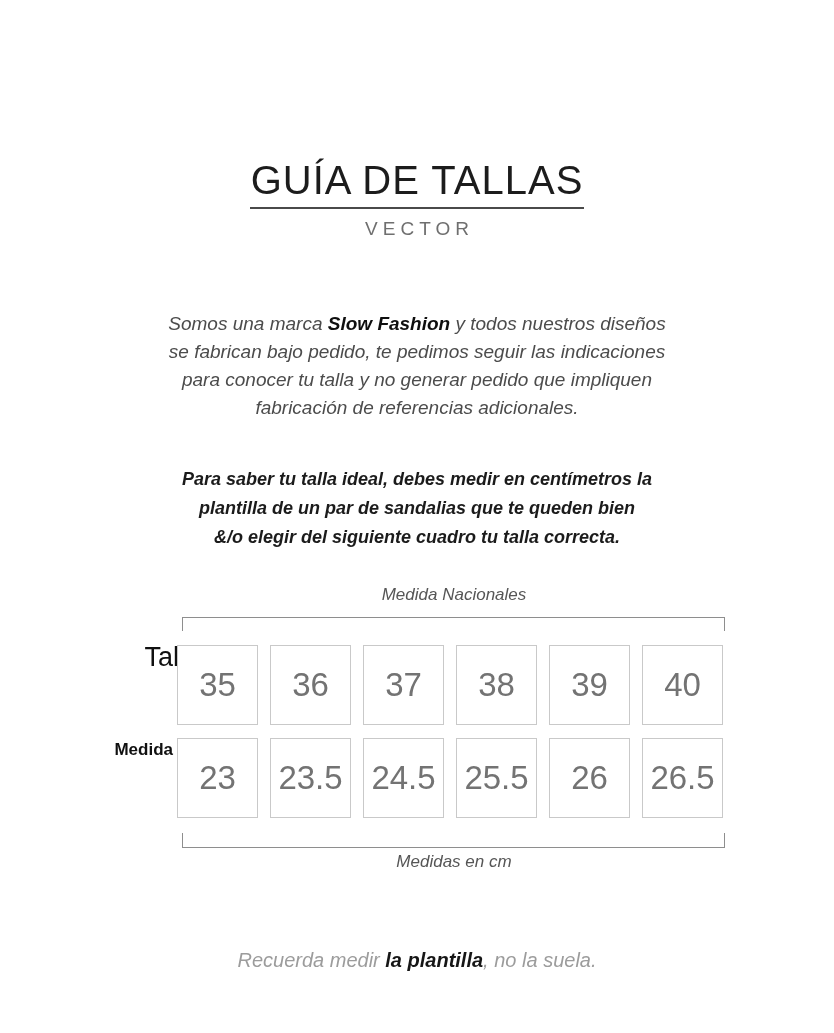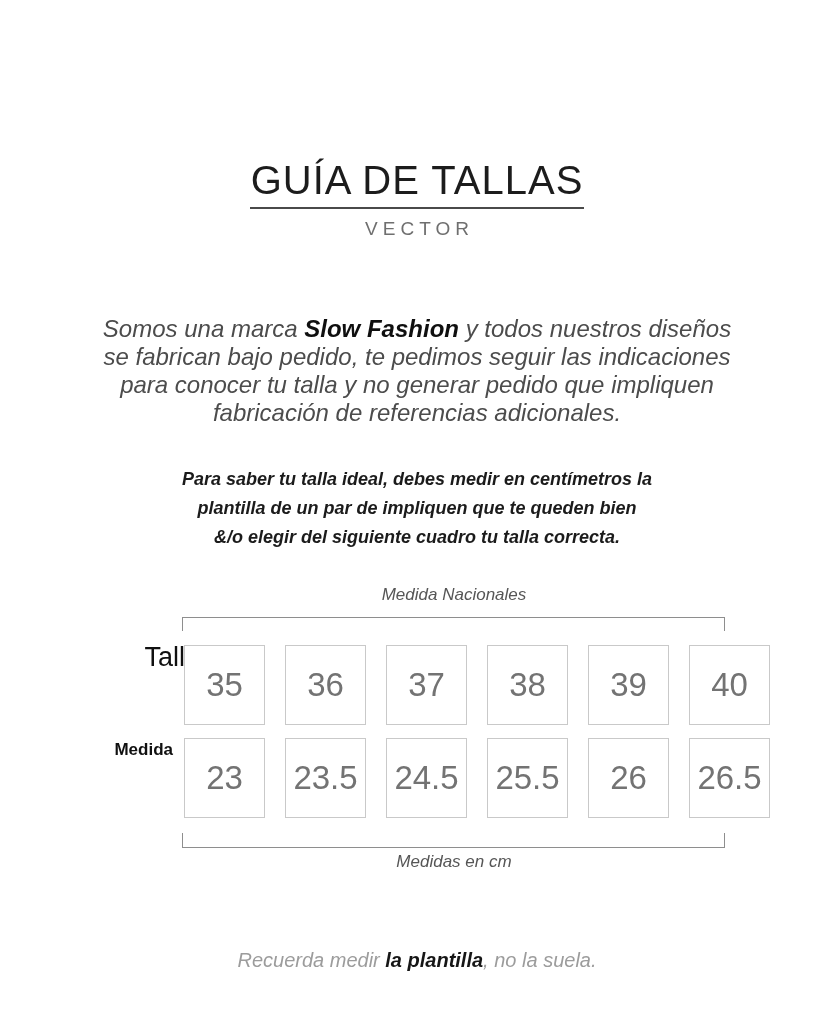--- a/index.html
+++ b/index.html
@@ -15,21 +15,21 @@
     color:#1c1c1c; line-height:44px;
   }
   .title-underline { width:334px; height:2px; background:#4a4a4a; margin:5px auto 0; }
   .brand {
     margin-top:9px; font-size:19px; letter-spacing:5px; padding-left:5px;
     color:#6f6f6f; font-weight:400;
   }
   
   .intro {
     position:absolute; top:291px; left:0; width:100%;
-    text-align:center; font-style:italic; font-size:24px; line-height:28px;
+    text-align:center; font-style:italic; font-size:19px; line-height:28px;
     color:#4c4c4c;
   }
   .intro .line { display:block; }
   .intro b { color:#0f0f0f; }
   
   .instructions {
     position:absolute; top:447px; left:0; width:100%;
     text-align:center; font-style:italic; font-weight:700;
     font-size:18px; line-height:29px; color:#1b1b1b;
   }
@@ -42,21 +42,21 @@
   .caption-top { top:585px; }
   .caption-bottom { top:852px; }
   .bracket-top {
     position:absolute; top:617px; left:182px; width:541px; height:13px;
     border-top:1px solid #8e8e8e; border-left:1px solid #8e8e8e; border-right:1px solid #8e8e8e;
   }
   .bracket-bottom {
     position:absolute; top:833px; left:182px; width:541px; height:14px;
     border-bottom:1px solid #8e8e8e; border-left:1px solid #8e8e8e; border-right:1px solid #8e8e8e;
   }
-  .cells { position:absolute; left:184px; display:flex; gap:20px; }
+  .cells { position:absolute; left:177px; display:flex; gap:12px; }
   .row-tallas { top:645px; }
   .row-medidas { top:738px; }
   .cell {
     width:79px; height:78px; background:#ffffff;
     border:1px solid #c9c9c9;
     display:flex; align-items:center; justify-content:center;
     font-size:33px; font-weight:400; color:#737373;
   }
   .row-label { position:absolute; left:0; text-align:right; color:#101010; }
   .label-talla { top:642px; width:172px; font-size:27px; font-weight:500;padding-left:28px; }
@@ -81,21 +81,21 @@
 
   <p class="intro">
     <span class="line"><span>Somos una marca </span><b>Slow Fashion</b><span> y todos nuestros diseños</span></span>
     <span class="line">se fabrican bajo pedido, te pedimos seguir las indicaciones</span>
     <span class="line">para conocer tu talla y no generar pedido que impliquen</span>
     <span class="line">fabricación de referencias adicionales.</span>
   </p>
 
   <p class="instructions">
     <span class="line">Para saber tu talla ideal, debes medir en centímetros la</span>
-    <span class="line">plantilla de un par de impliquen que te queden bien</span>
+    <span class="line">plantilla de un par de sandalias que te queden bien</span>
     <span class="line">&amp;/o elegir del siguiente cuadro tu talla correcta.</span>
   </p>
 
   <div>
     <div class="caption-top">Medida Nacionales</div>
     <div class="bracket-top"></div>
 
     <div class="row-label label-talla">Talla</div>
     <div class="cells row-tallas">
       <div class="cell">35</div>

